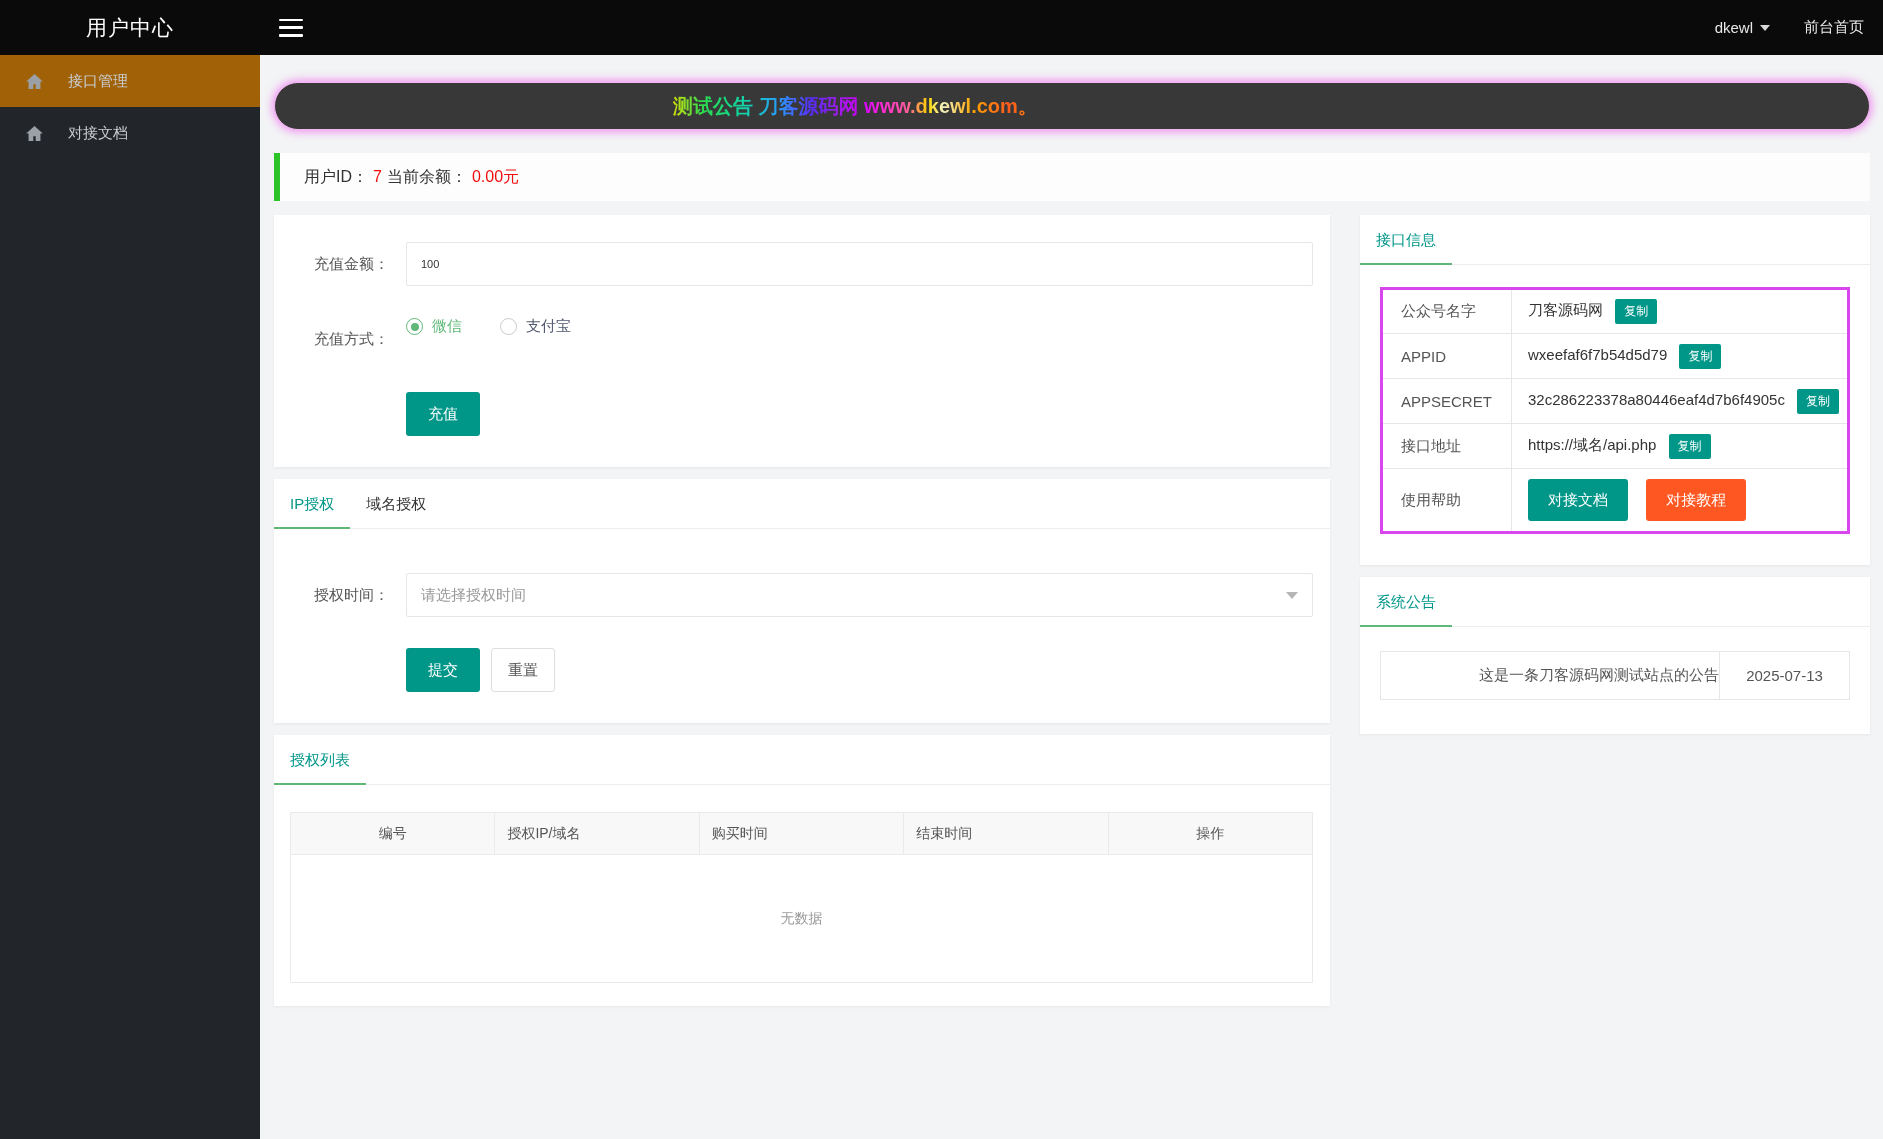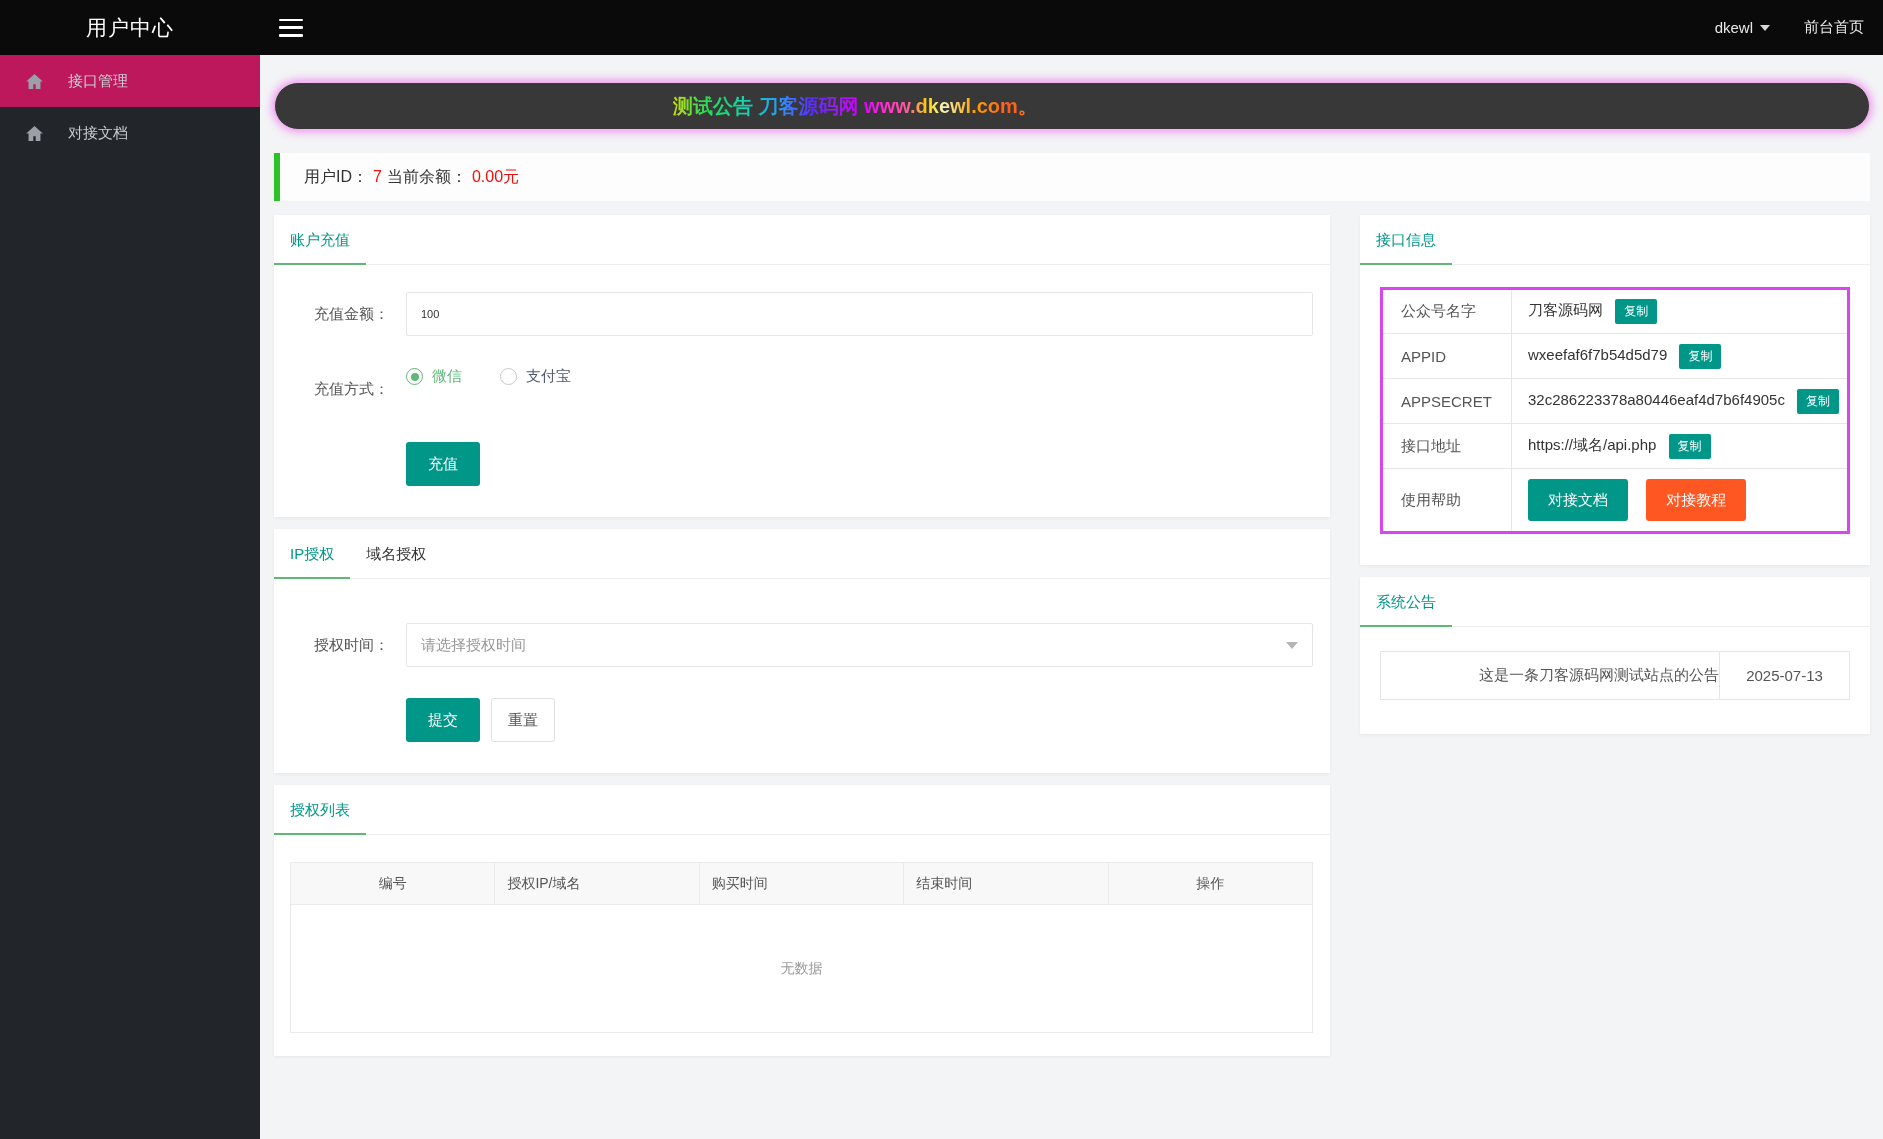--- a/index.html
+++ b/index.html
@@ -13,21 +13,21 @@
   .hamburger span { display:block; height:2.5px; background:#ffffff; border-radius:1px; }
   .header-right { margin-left:auto; display:flex; align-items:center; gap:34px; margin-right:19px; }
   .user-dropdown { color:#e8e8e8; font-size:15px; cursor:pointer; display:flex; align-items:center; }
   .caret-down { display:inline-block; width:0; height:0; border-left:5px solid transparent; border-right:5px solid transparent; border-top:6px solid #d8d8d8; margin-left:7px; }
   .front-link { color:#e8e8e8; font-size:15px; cursor:pointer; text-decoration:none; }
 
   
   .layout { display:flex; height:1084px; }
   .sidebar { width:260px; background:#222529; flex:none; }
   .side-item { height:52px; display:flex; align-items:center; padding-left:25px; color:#c9ccd1; font-size:15px; cursor:pointer; }
-  .side-item.active { background:#be185d;text-align:right; }
+  .side-item.active { background:#a16207;text-align:right; }
   .side-item .icon { width:19px; height:19px; margin-right:24px; display:inline-flex; }
   .main { flex:1; padding:27px 13px 0 14px; overflow:hidden; }
 
   
   .banner { height:48px; background:#383838; border-radius:24px; border:1px solid #f2b6f2;
     box-shadow:0 0 8px 2px rgba(238,130,238,0.85); display:flex; align-items:center; margin-bottom:23px; }
   .banner-text { margin-left:398px; font-size:20px; font-weight:bold; white-space:nowrap;
     background:linear-gradient(90deg,#cfe00a 0%,#2edc4e 8%,#19d878 14%,#12d0c0 22%,#2f8fff 30%,#5a2bff 38%,#9a1de8 45%,#d400ff 52%,#ff2fd0 58%,#ff5a9e 64%,#ffd700 70%,#f5f5c0 74%,#ffa500 82%,#ff5a1e 92%,#ff8c00 100%);
     -webkit-background-clip:text; background-clip:text; color:transparent; }
 
@@ -149,23 +149,20 @@
       <span class="red">7</span>
       <span>当前余额：</span>
       <span class="red">0.00元</span>
     </div>
 
     <div class="columns">
 
       <div class="col-left">
 
         <div class="card">
-          <div class="tab-header">
-            <div class="tab-item active">账户充值</div>
-          </div>
           <div class="form">
             <div class="form-row">
               <div class="form-label">充值金额：</div>
               <input class="text-input" type="text" value="100" style="">
             </div>
             <div class="form-row gap">
               <div class="form-label">充值方式：</div>
               <div class="radio-group">
                 <div class="radio checked">
                   <span class="radio-circle"></span>

